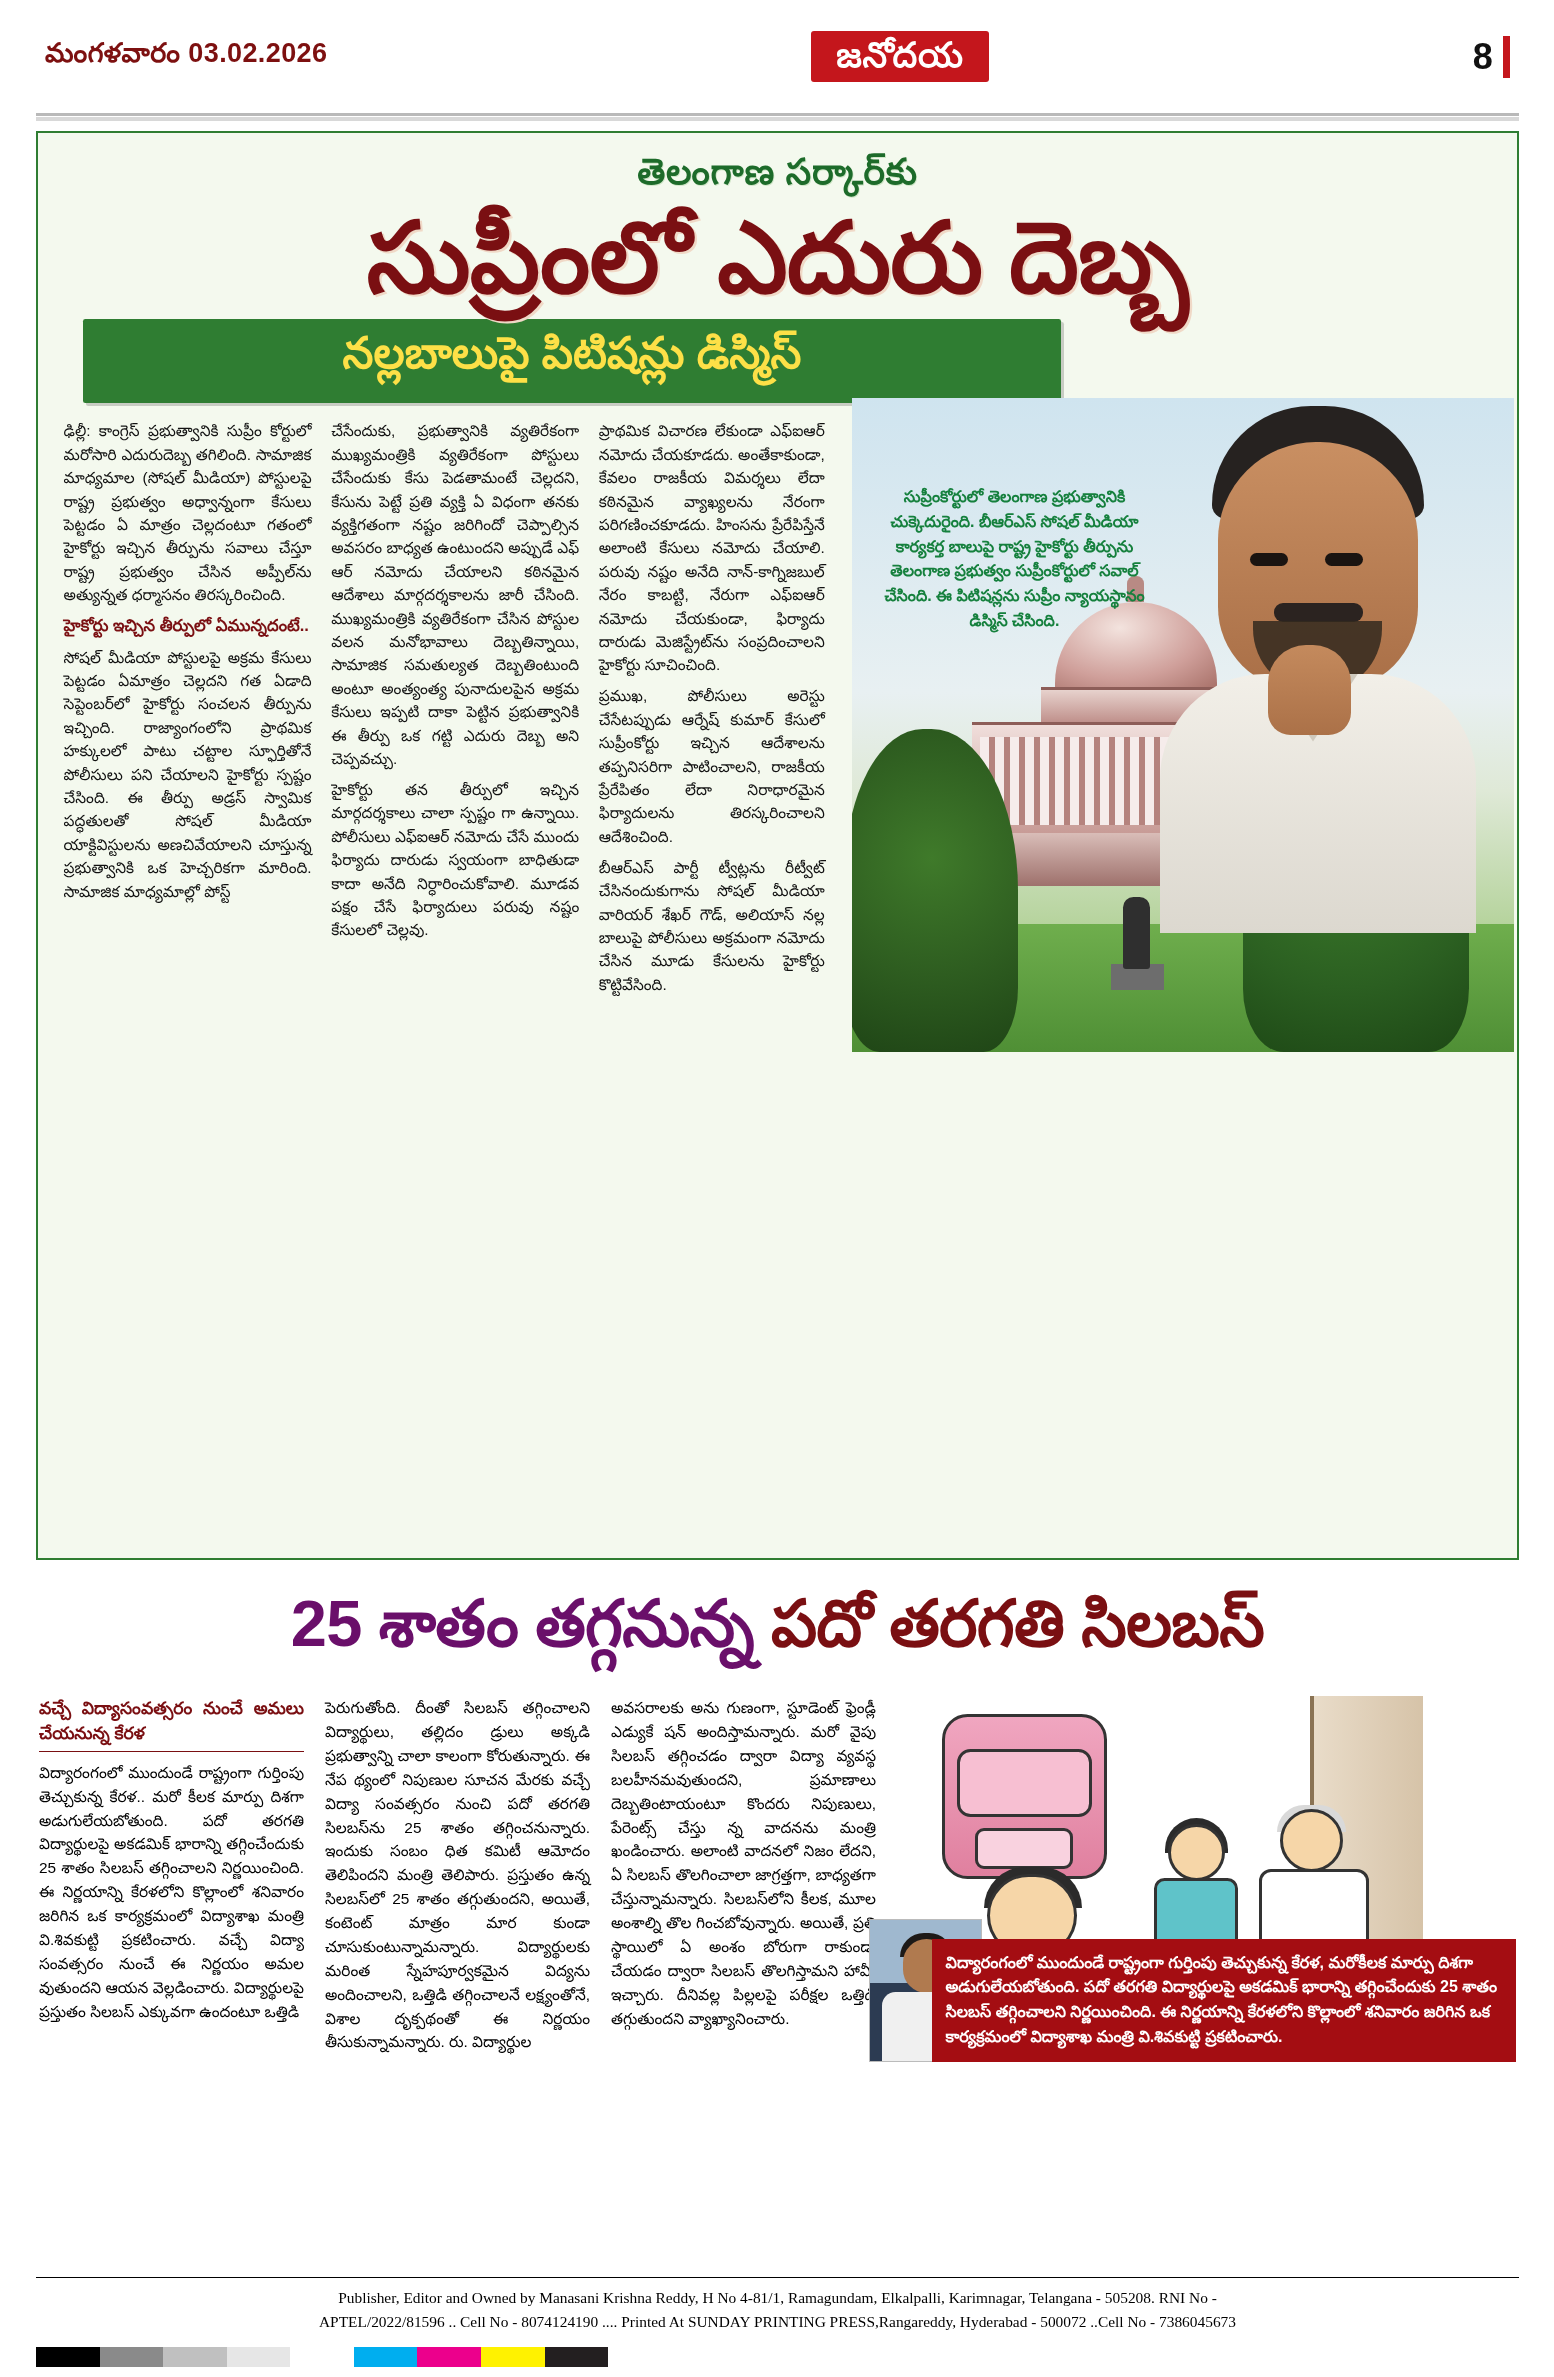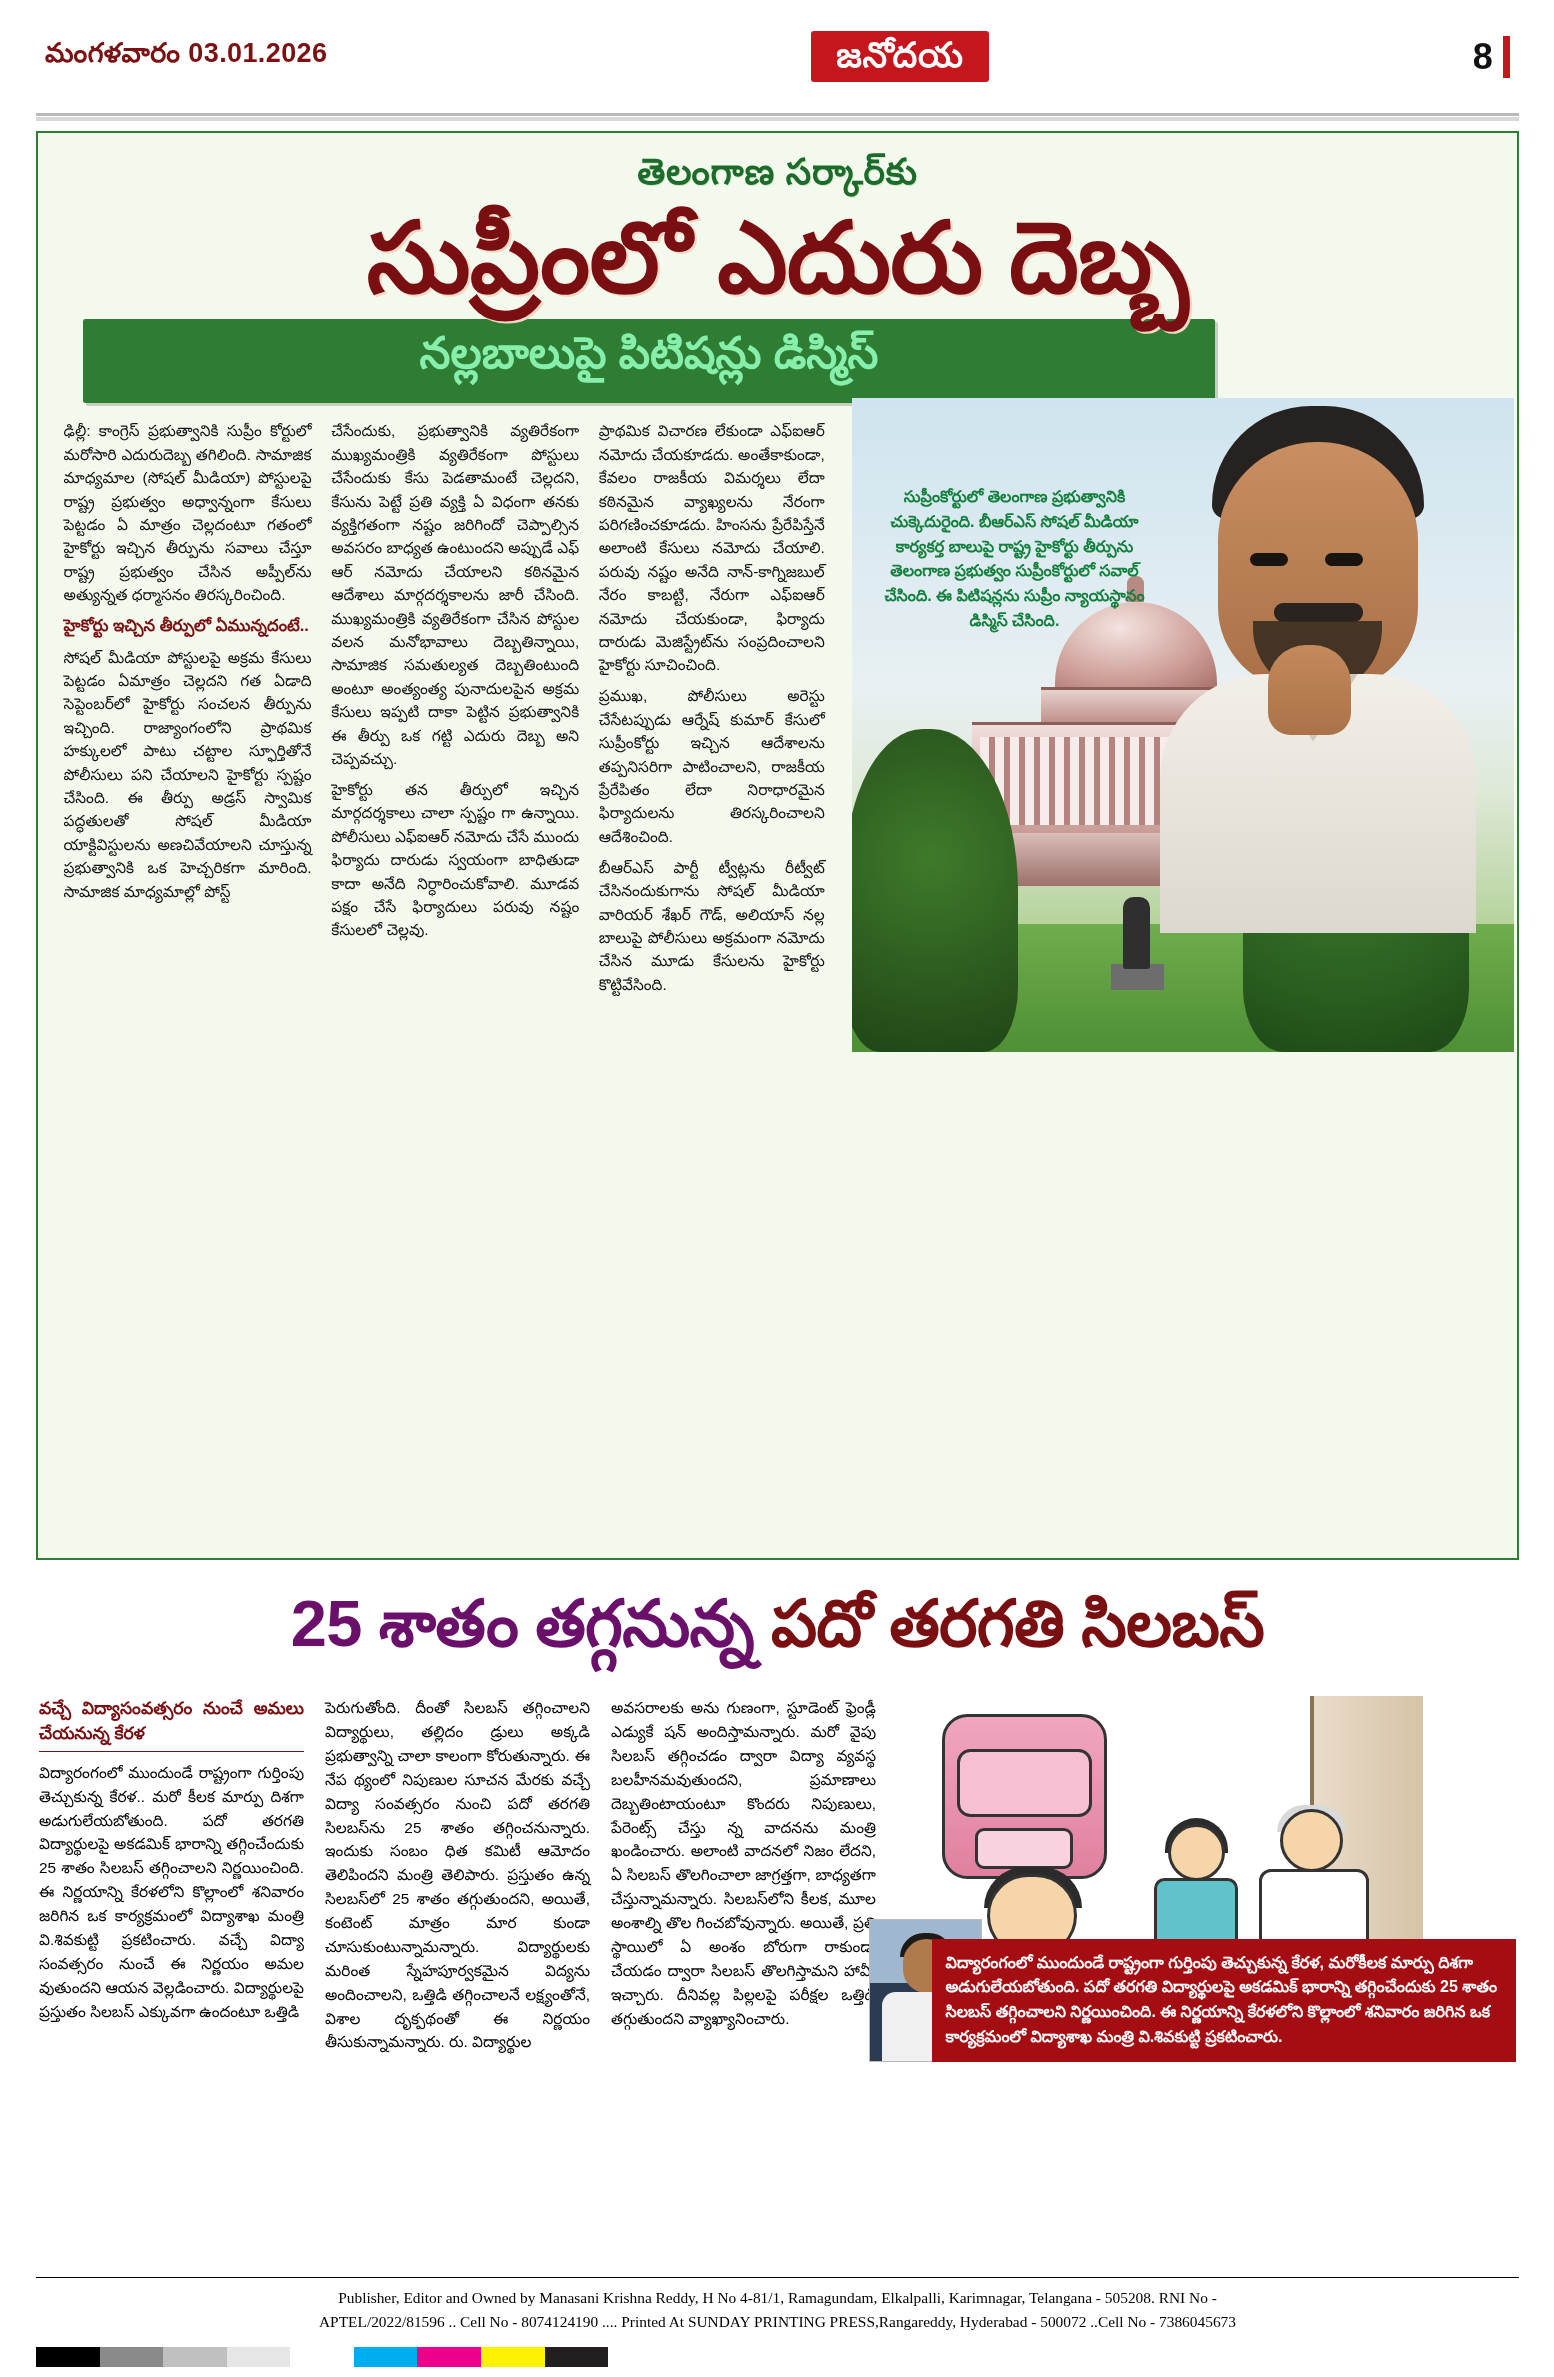--- a/index.html
+++ b/index.html
@@ -84,27 +84,27 @@
     font-weight: bold;
     color: #7a0f12;
     line-height: 1.12;
     margin: 1.5px 0 6px 0;
     letter-spacing: -0.8px;
     text-shadow: 2.3px 2.3px 0 #f0d9c7;
   }
   .subbar {
     margin: 4.5px 45px 0 45px;
     background: #2f7d32;
-    color: #86efac;
+    color: #fde047;
     text-align: center;
     font-size: 44px;
     font-weight: bold;
     padding: 9px 0 13.5px 0;
     border-radius: 2.3px;
-    width: 1132px;
+    width: 978px;
     box-shadow: 3px 3px 0 rgba(0,0,0,0.18);
   }
 
   
   .cols {
     display: flex;
     gap: 19.6px;
     padding: 16.5px 25.6px 0 25.6px;
   }
   .col {
@@ -391,21 +391,21 @@
     left: 36px; bottom: 10.5px;
     display:flex;
     width: 572px; height: 19.6px;
   }
   .colorbar span { flex:1; }
 </style>
 </head>
 <body>
 
 <div class="masthead">
-  <div class="mast-date">మంగళవారం 03.01.2026</div>
+  <div class="mast-date">మంగళవారం 03.02.2026</div>
   <div class="mast-logo">జనోదయ</div>
   <div class="mast-page">
     <span class="num">8</span>
     <span class="bar"></span>
   </div>
 </div>
 <div class="mast-rule"></div>
 
 <div class="article1">
   <div class="kicker">తెలంగాణ సర్కార్‌కు</div>

